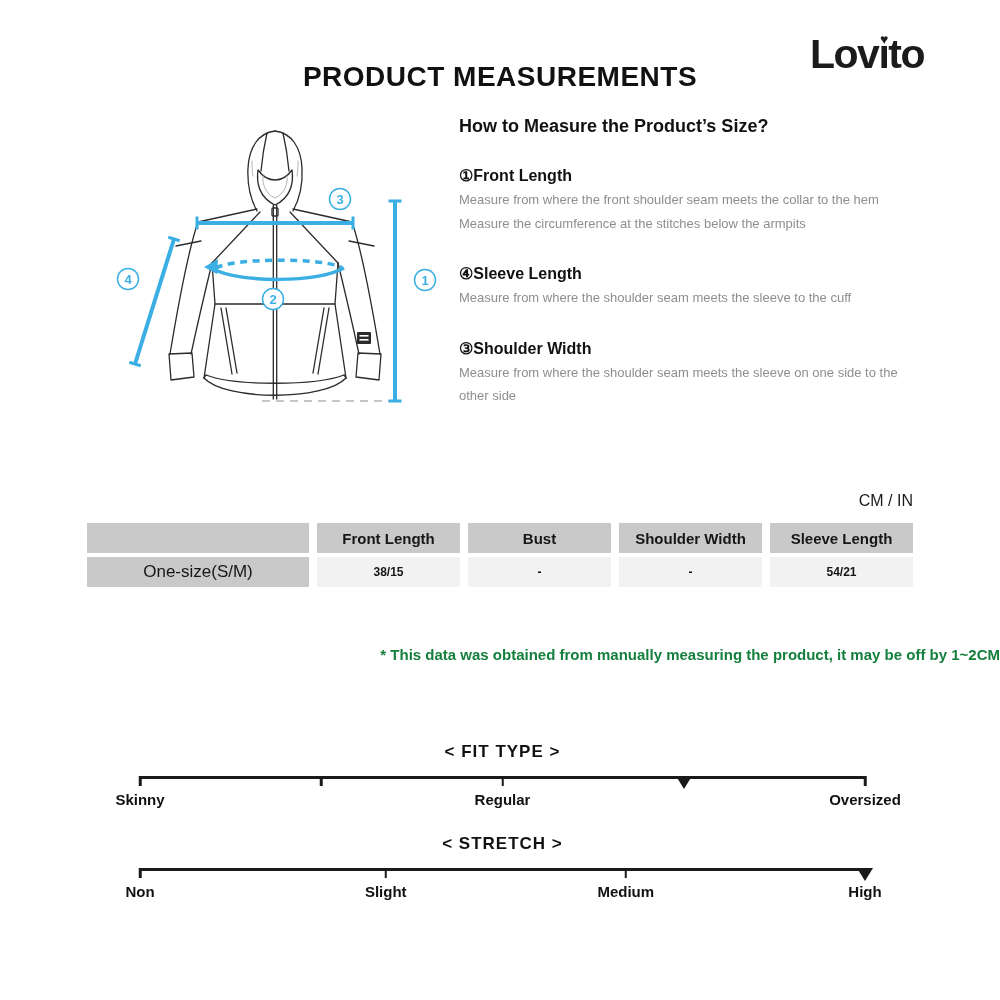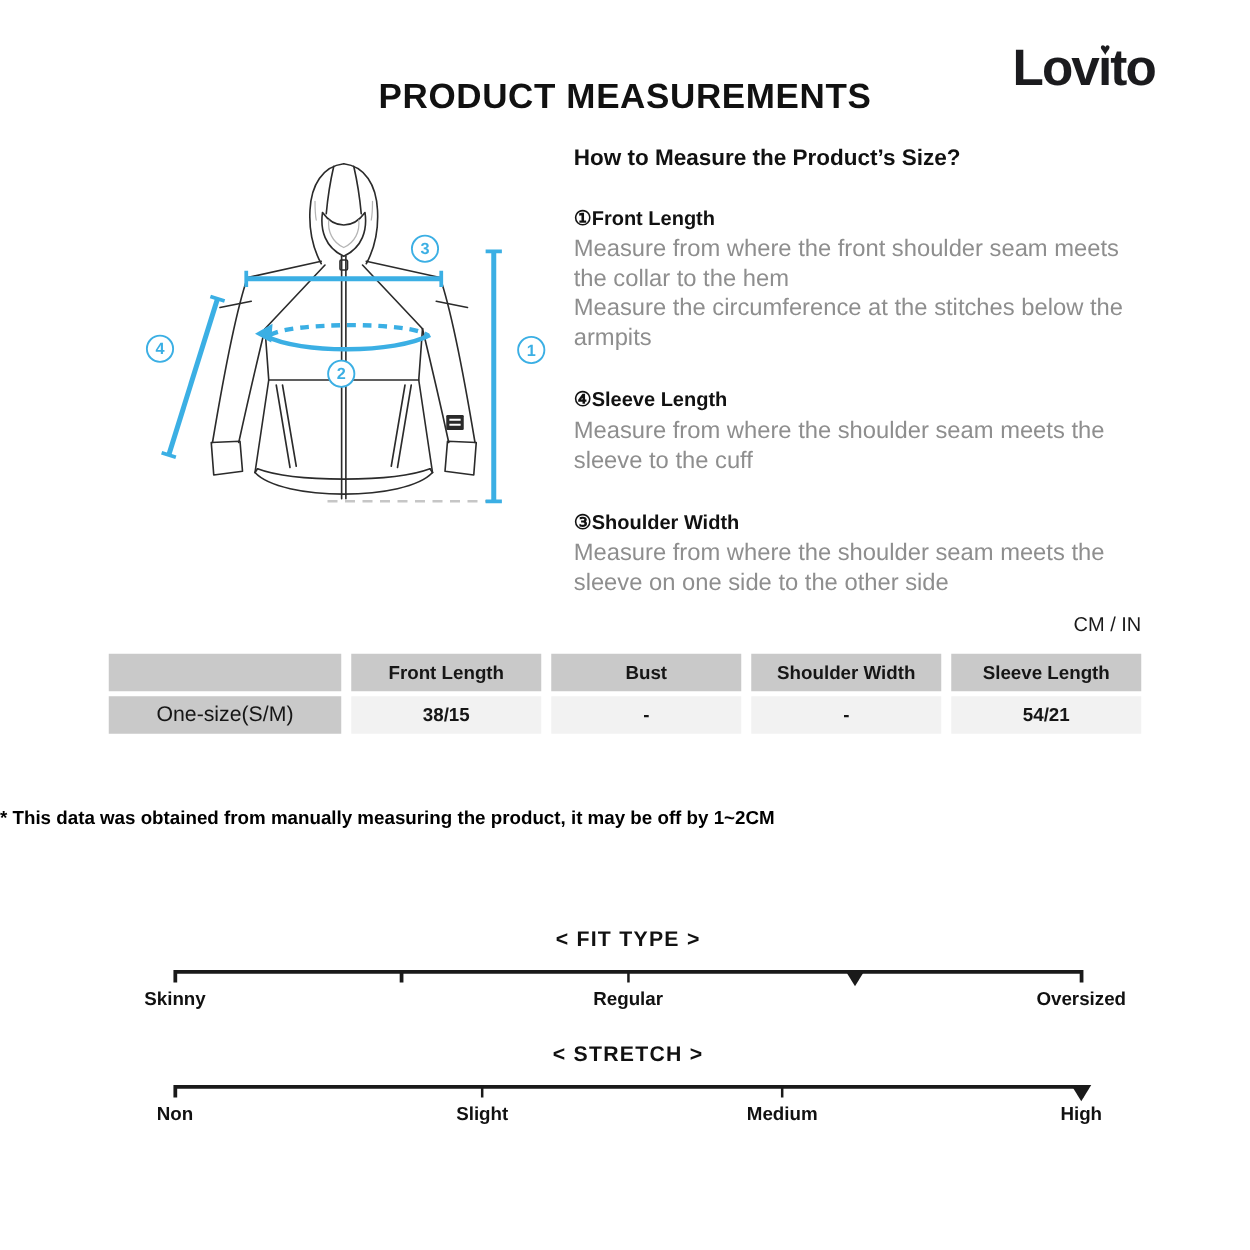--- a/index.html
+++ b/index.html
@@ -34,38 +34,38 @@
   .bl-solid{stroke-width:3.5;}
   .acirc{stroke:var(--accent);stroke-width:1.5;fill:#fff;}
   .anum{fill:var(--accent);font-size:13px;font-weight:700;text-anchor:middle;
     font-family:"Liberation Sans",sans-serif;}
   .gdash{stroke:var(--dashed_gray);stroke-width:2;stroke-dasharray:8 6;fill:none;}
 
   
   .howto{position:absolute;left:459px;top:116px;width:458px;}
   .howto h2{font-size:18px;font-weight:700;margin:0 0 11px;color:#111;}
   .mi-title{font-size:16px;font-weight:700;line-height:24px;color:#111;margin-top:27px;}
-  .mi-desc{font-size:19px;color:var(--muted);line-height:23.5px;margin:0;}
+  .mi-desc{font-size:13px;color:var(--muted);line-height:23.5px;margin:0;}
 
   
   .unit-label{position:absolute;top:492px;left:87px;width:826px;text-align:right;
     font-size:16px;font-weight:400;}
   .m-table{position:absolute;top:523px;left:87px;width:826px;display:flex;
     flex-direction:column;gap:4px;}
   .t-row{display:flex;gap:8px;height:30px;}
   .t-cell{display:flex;align-items:center;justify-content:center;}
-  .c0{width:186px;flex:none;}
+  .c0{width:222px;flex:none;}
   .cn{flex:1;}
   .th{background:var(--header_cell);font-weight:700;font-size:15px;color:#161616;}
-  .td{background:var(--data_cell);font-weight:700;font-size:15px;color:#161616;}
+  .td{background:var(--data_cell);font-weight:700;font-size:12px;color:#161616;}
   .td-size{background:var(--header_cell);font-weight:400;font-size:17px;color:#161616;}
 
   
-  .note{position:absolute;top:646px;left:0;right:0;text-align:left;
-    font-size:15px;font-weight:700;margin:0;color:#000000;}
+  .note{position:absolute;top:646px;left:0;right:0;text-align:right;
+    font-size:15px;font-weight:700;margin:0;color:#15803d;}
 
   
   .slider{position:absolute;left:140px;width:725px;}
   .slider-title{text-align:center;font-size:17px;font-weight:800;letter-spacing:1px;
     margin-bottom:14px;color:#111;}
   .track{position:relative;height:3px;background:var(--text);}
   .tick{position:absolute;top:0;width:2.5px;height:10px;background:var(--text);
     transform:translateX(-50%);}
   .marker{position:absolute;top:0;width:0;height:0;
     border-left:8px solid transparent;border-right:8px solid transparent;

